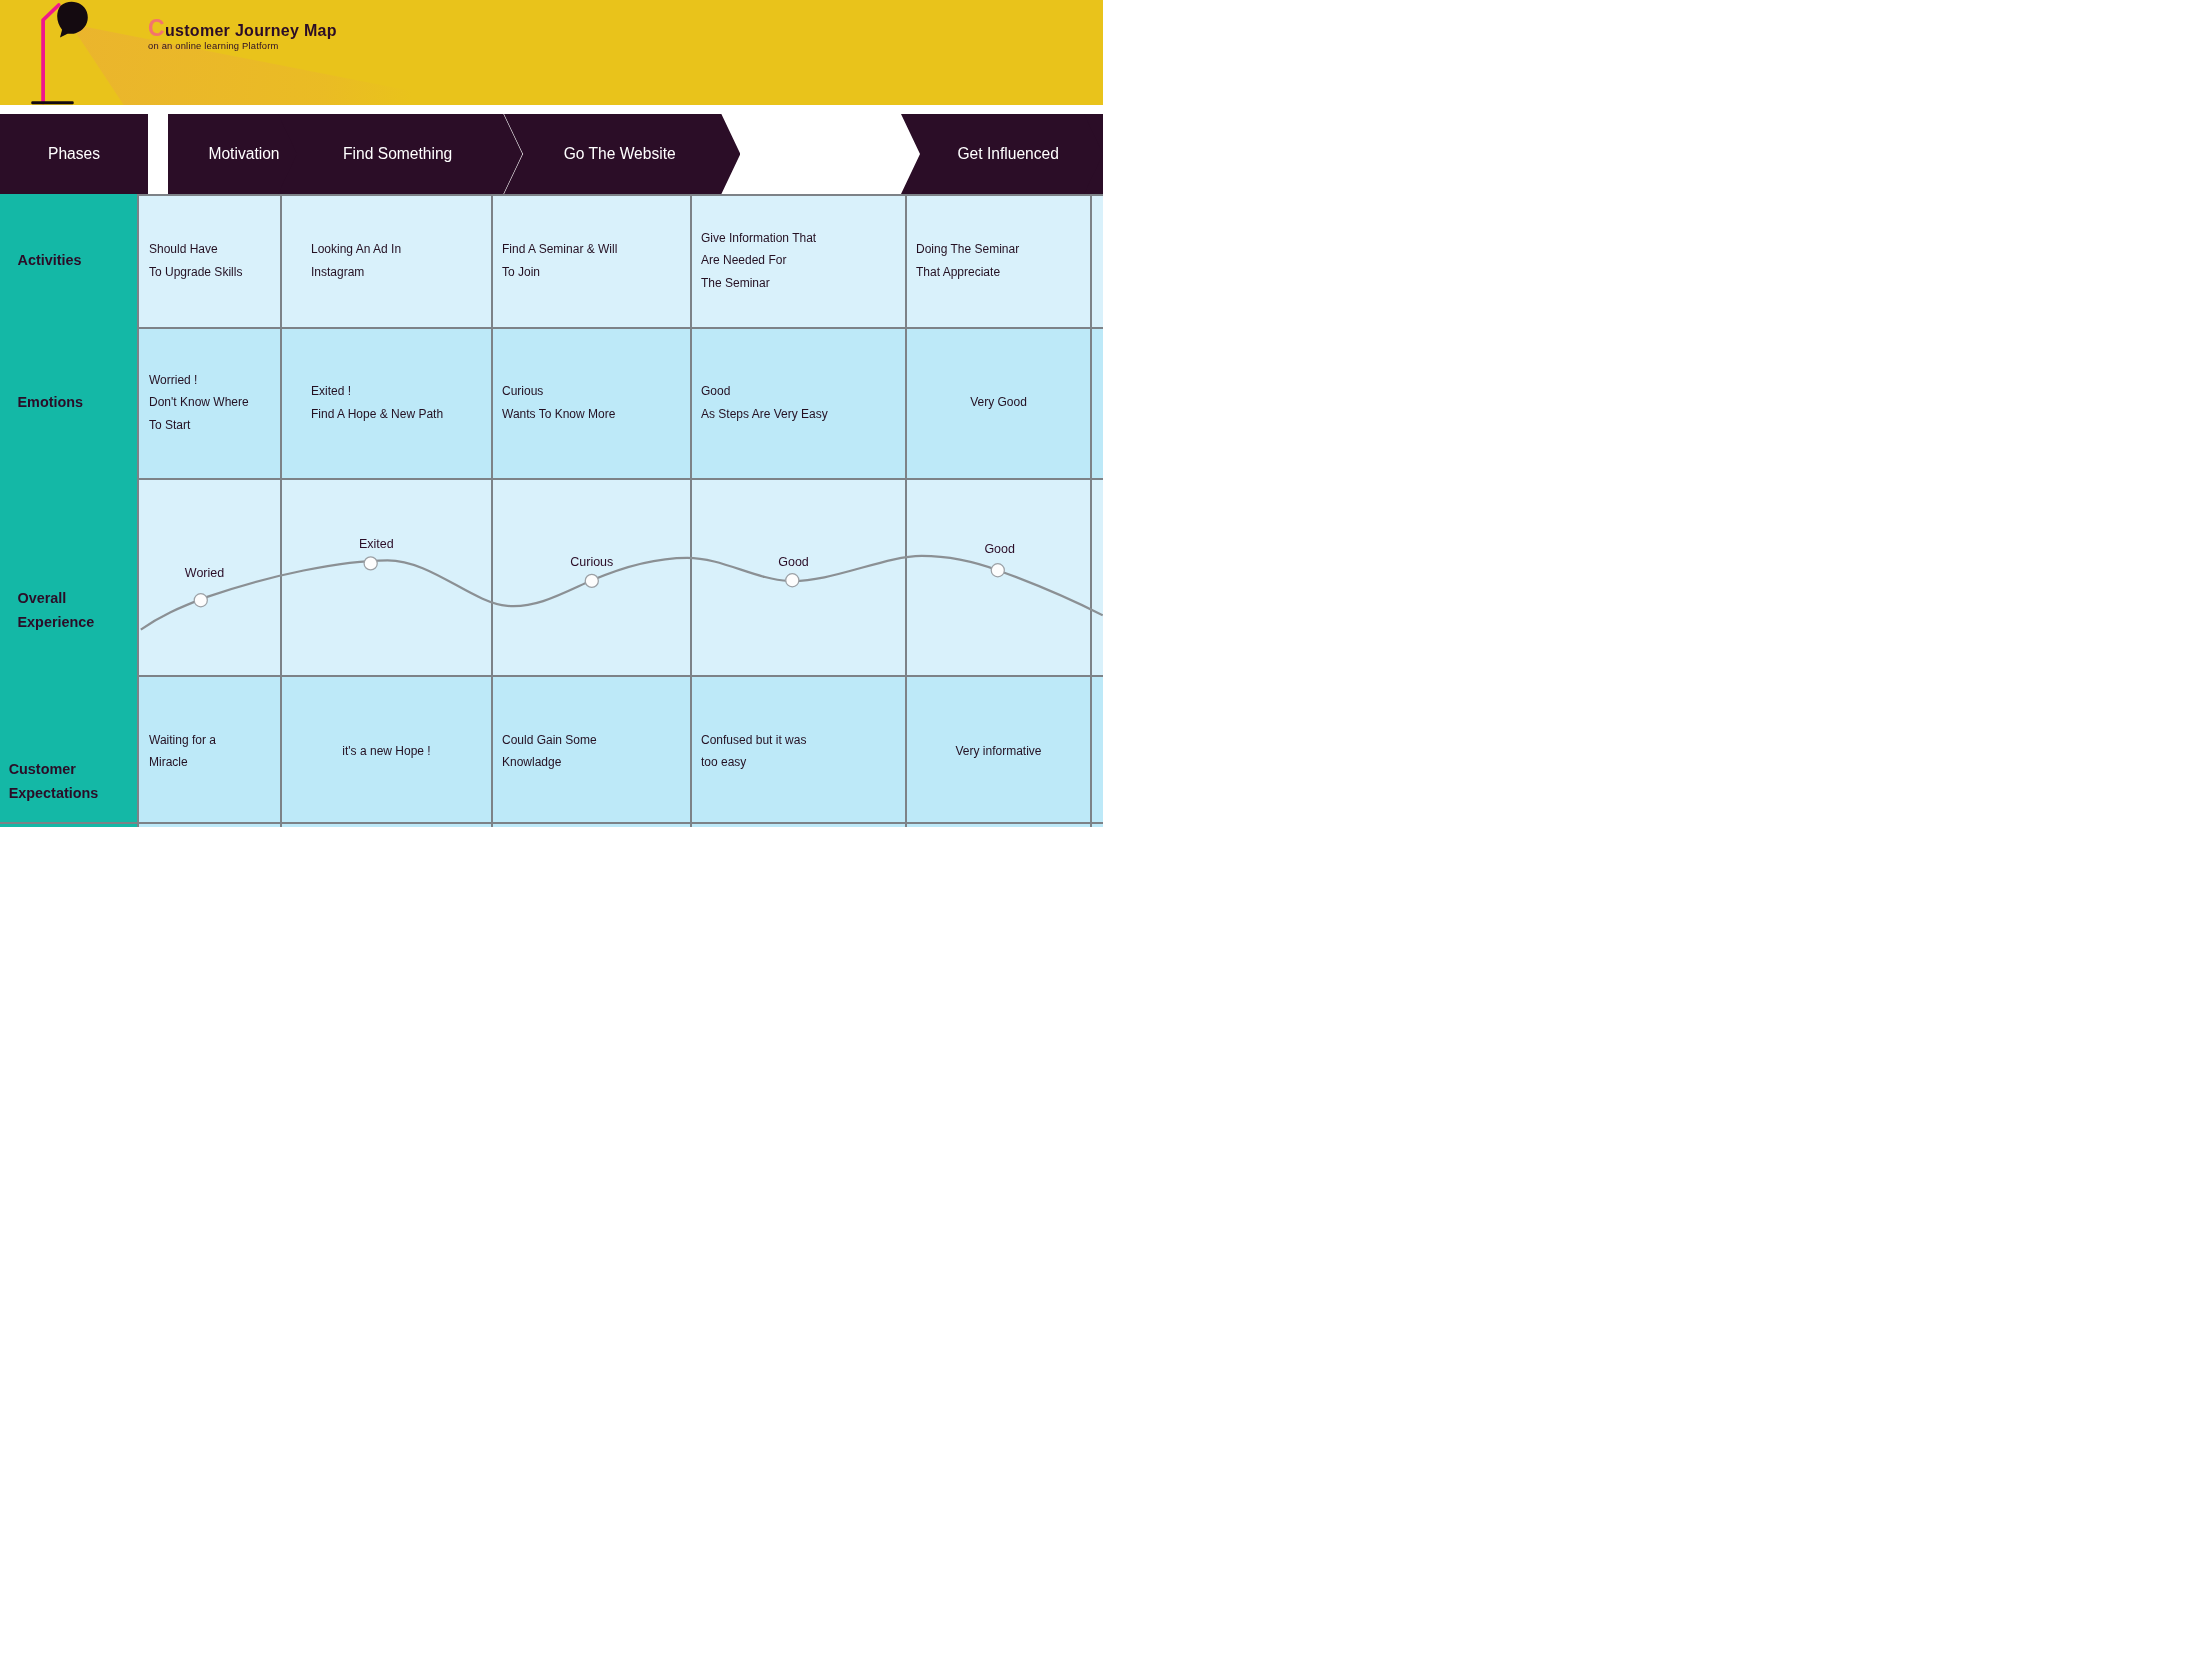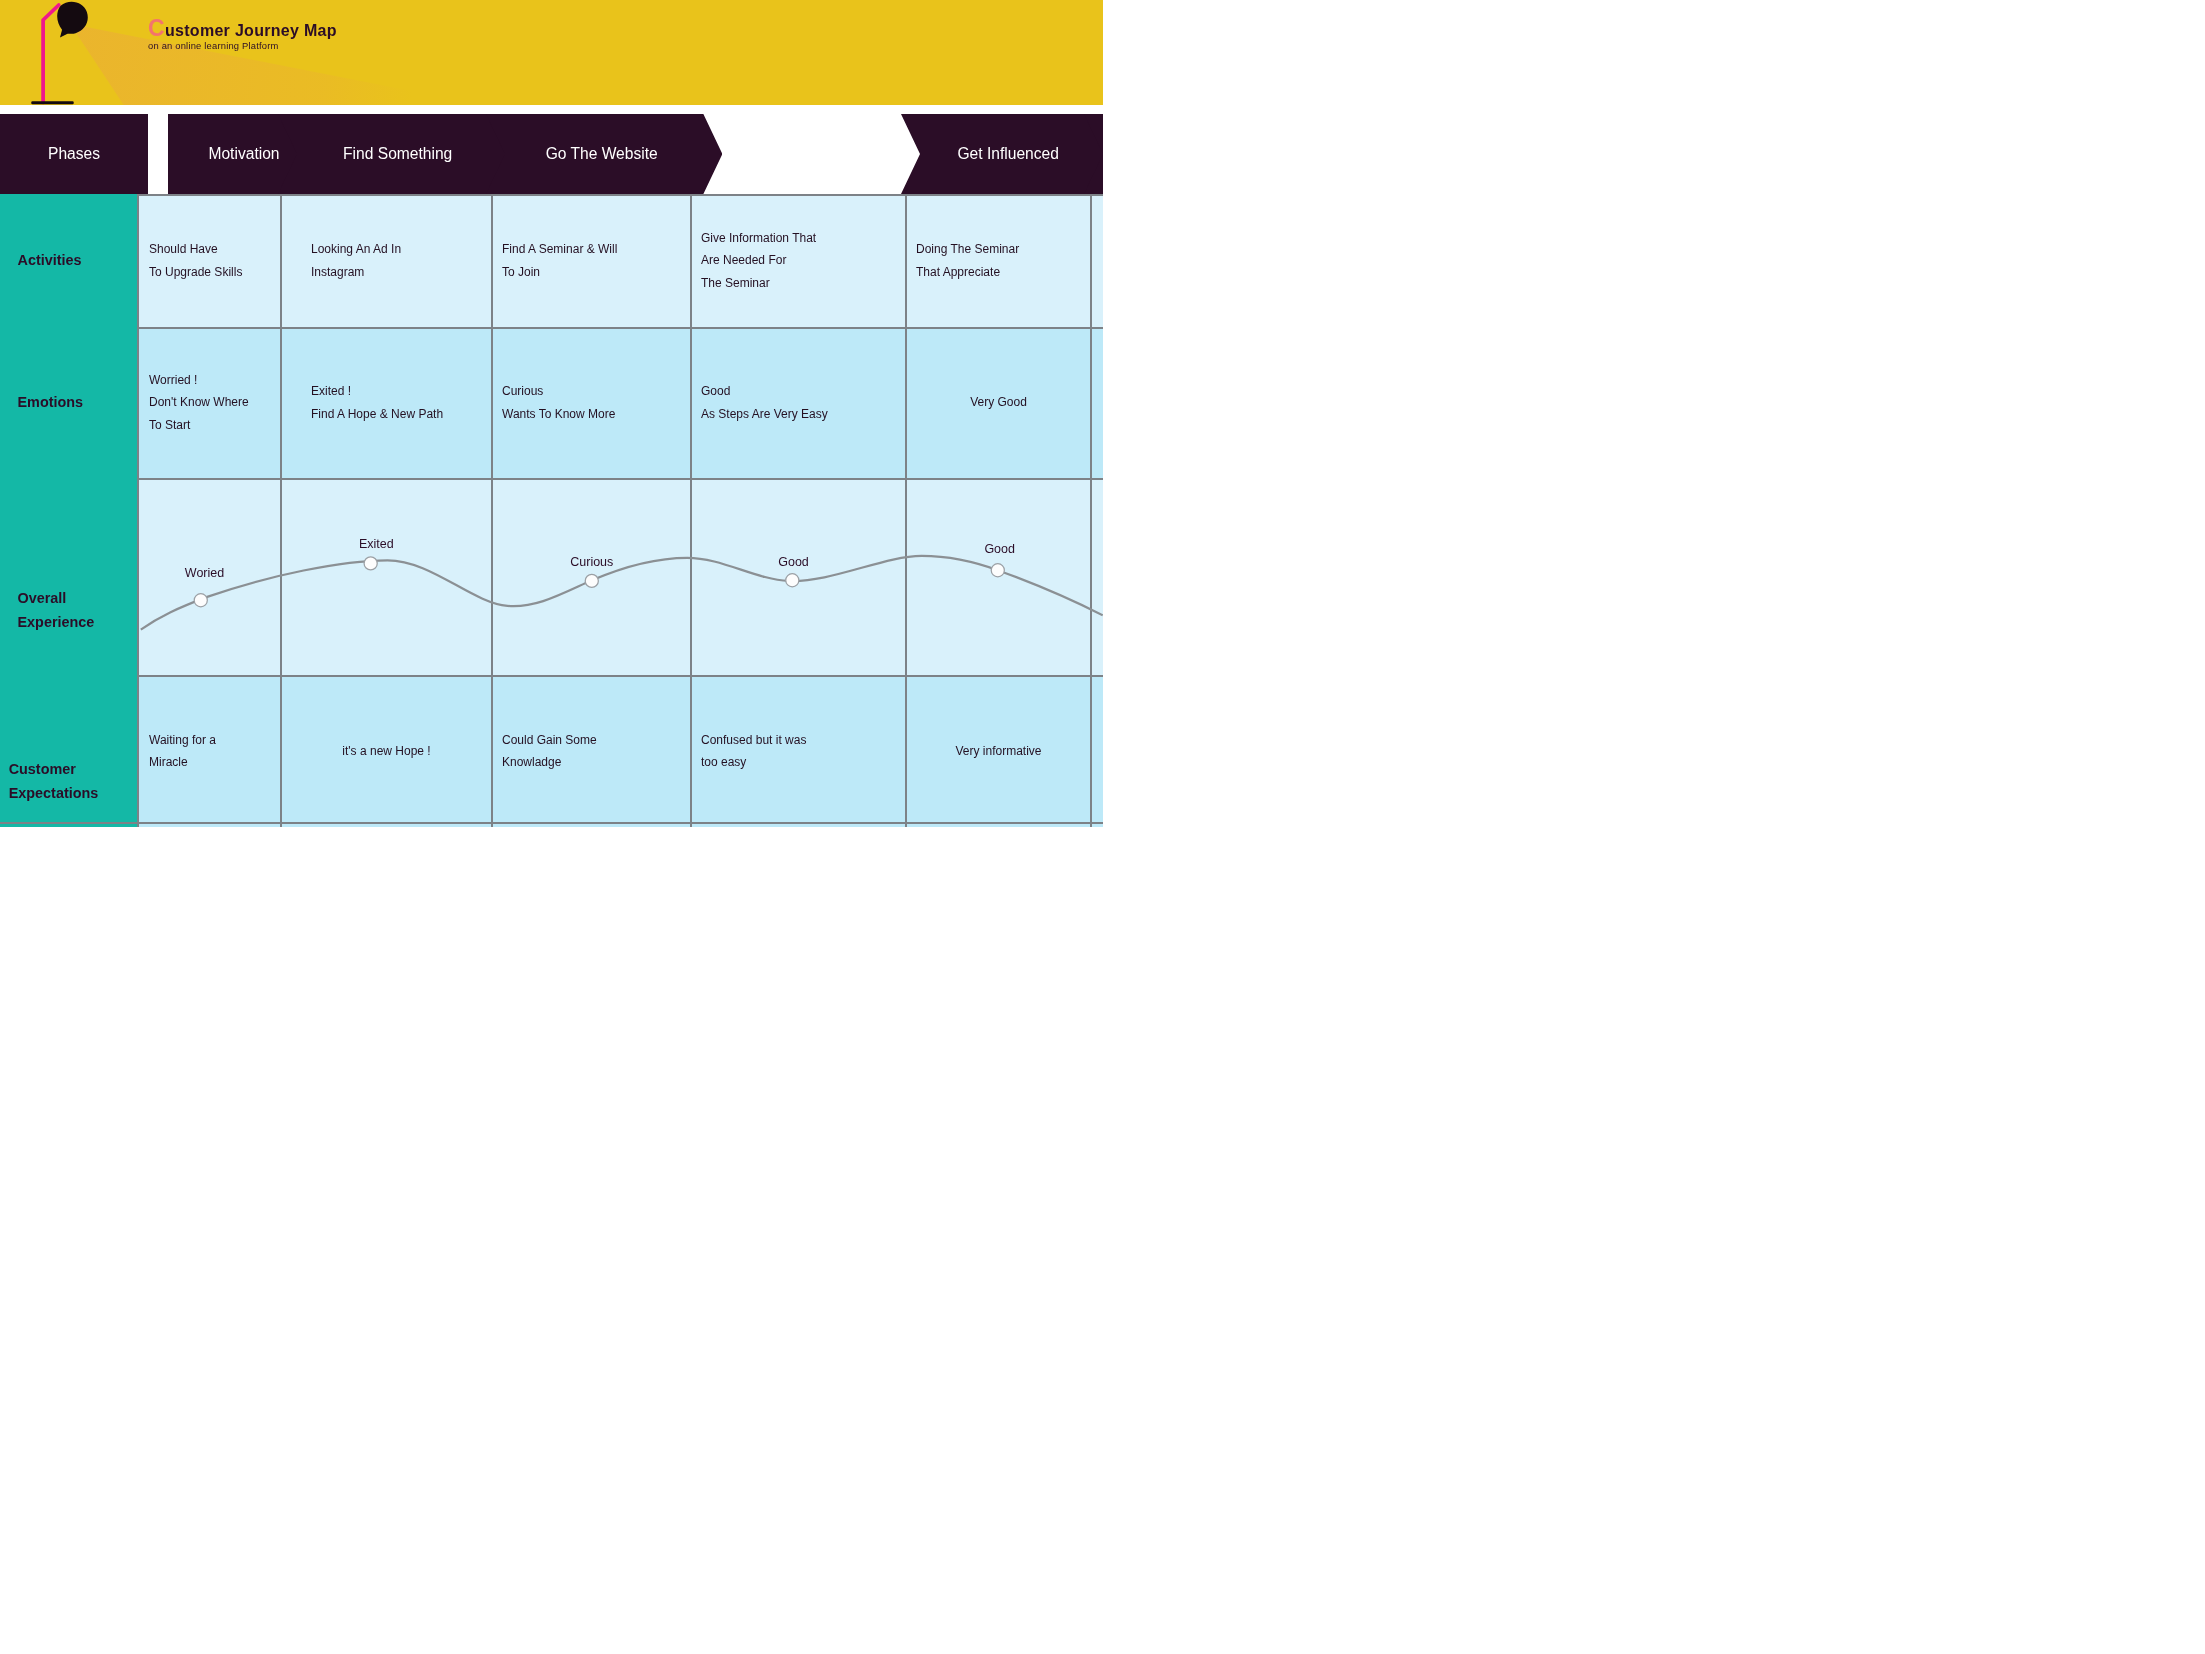--- a/index.html
+++ b/index.html
@@ -30,21 +30,21 @@
   
   .phase{
     position:absolute;top:114px;height:80px;background:var(--header-purple);
     display:flex;align-items:center;justify-content:center;
     color:#fff;font-size:15.6px;white-space:nowrap;
   }
   .phase-first{left:0;width:148px;}
   .p1{left:140px;width:152px;clip-path:polygon(0 0,calc(100% - 19px) 0,100% 50%,calc(100% - 19px) 100%,0 100%);padding-right:13.7px;margin-left:28px;}
   .p-mid{clip-path:polygon(0 0,calc(100% - 19px) 0,100% 50%,calc(100% - 19px) 100%,0 100%,19px 50%);padding-left:8.7px;padding-right:13.7px;}
   .p2{left:278px;width:222px;}
-  .p3{left:486px;width:214px;}
+  .p3{left:504px;width:214px;}
   .p4{left:686px;width:229px;}
   .p5{left:901px;width:197px;}
   .p-sliver{left:1084px;width:37px;clip-path:polygon(0 0,100% 0,100% 100%,0 100%,19px 50%);}
   
   .cell,.row-label{position:absolute;box-sizing:border-box;display:flex;white-space:pre-line;}
   .cell{align-items:center;padding-left:10px;padding-right:3.7px;font-size:12px;line-height:1.85;color:var(--text-dark);}
   .cell.center{justify-content:center;text-align:center;padding-left:2.5px;padding-right:2.5px;}
   .light{background:var(--cell-light-blue);}
   .medium{background:var(--cell-medium-blue);}
   .c0{left:139px;width:142px;}

